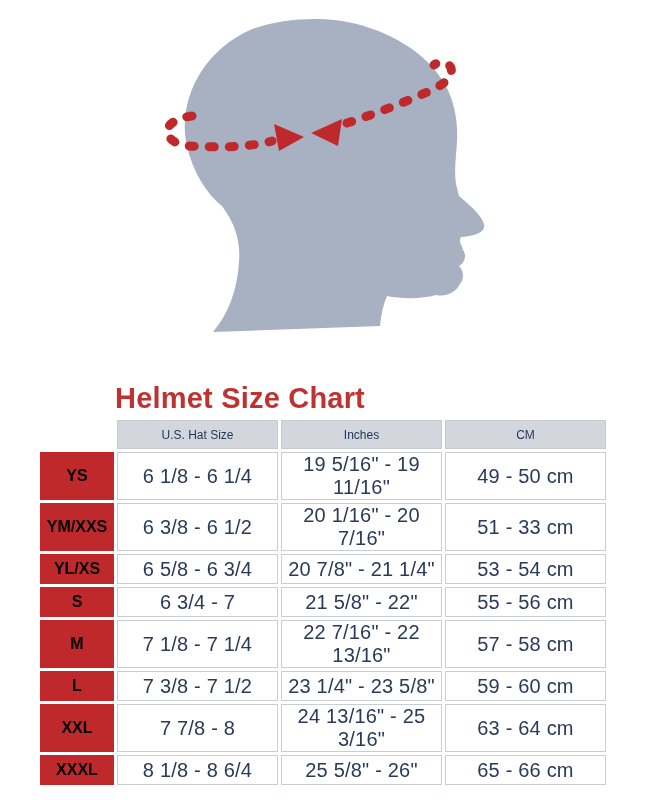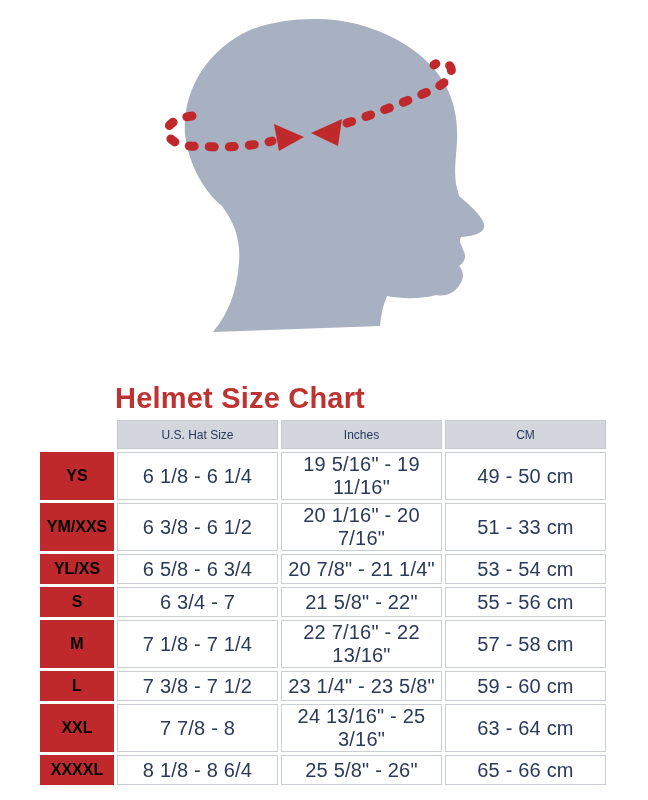--- a/index.html
+++ b/index.html
@@ -137,21 +137,21 @@
           <td class="data-cell">23 1/4" - 23 5/8"</td>
           <td class="data-cell">59 - 60 cm</td>
         </tr>
         <tr>
           <th class="size-cell">XXL</th>
           <td class="data-cell">7 7/8 - 8</td>
           <td class="data-cell">24 13/16" - 25 3/16"</td>
           <td class="data-cell">63 - 64 cm</td>
         </tr>
         <tr>
-          <th class="size-cell">XXXXL</th>
+          <th class="size-cell">XXXL</th>
           <td class="data-cell">8 1/8 - 8 6/4</td>
           <td class="data-cell">25 5/8" - 26"</td>
           <td class="data-cell">65 - 66 cm</td>
         </tr>
       </tbody>
   </table>
 
 </div>
 
 </body></html>

